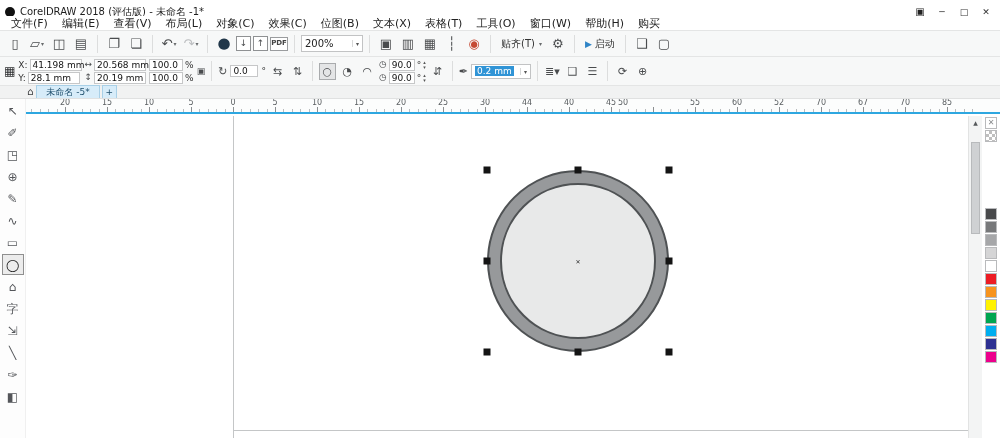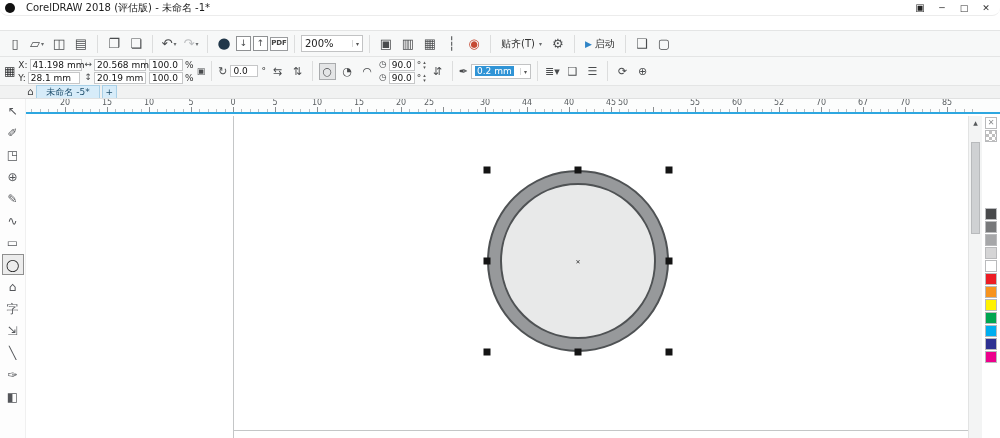--- a/index.html
+++ b/index.html
@@ -2,22 +2,22 @@
 <html><head>
 <meta charset="utf-8">
 <style>
   html,body{margin:0;padding:0;background:#888;}
   .app{position:relative;width:1000px;height:438px;background:#fff;overflow:hidden;
        font-family:"DejaVu Sans","Liberation Sans",sans-serif;font-size:11px;color:#222;
        box-sizing:border-box;}
   .app *{box-sizing:border-box;}
 
   
-  .titlebar{position:absolute;left:0;top:0;width:100%;height:16px;background:#fff;
-            border-bottom:1px solid #ececec;display:flex;align-items:center;gap:11px;padding:0 5px;border-radius:8px;}
+  .titlebar{position:absolute;left:0;top:0;width:100%;height:24px;background:#fff;
+            border-bottom:1px solid #ececec;display:flex;align-items:center;gap:5px;padding:0 5px;border-radius:8px;}
   .logo{width:10px;height:10px;border-radius:50%;background:#111;flex:0 0 auto;}
   .title-text{font-size:10px;color:#1d1d1d;white-space:nowrap;}
   .win-controls{margin-left:auto;display:flex;align-items:center;gap:4px;}
   .win-btn{width:18px;height:13px;display:flex;align-items:center;justify-content:center;
            font-size:9px;color:#333;}
   .win-btn.user{color:#222;font-size:10px;}
 
   
   .menubar{position:absolute;left:0;top:16px;width:100%;height:14px;background:#fff;
            display:flex;align-items:center;padding-left:4px;}
@@ -131,20 +131,35 @@
     <span class="logo"></span>
     <span class="title-text">CorelDRAW 2018 (评估版) - 未命名 -1*</span>
     <div class="win-controls">
       <span class="win-btn user">▣</span>
       <span class="win-btn">─</span>
       <span class="win-btn">□</span>
       <span class="win-btn">✕</span>
     </div>
   </div>
 
+  <div class="menubar">
+      <span class="menu-item">文件(F)</span>
+      <span class="menu-item">编辑(E)</span>
+      <span class="menu-item">查看(V)</span>
+      <span class="menu-item">布局(L)</span>
+      <span class="menu-item">对象(C)</span>
+      <span class="menu-item">效果(C)</span>
+      <span class="menu-item">位图(B)</span>
+      <span class="menu-item">文本(X)</span>
+      <span class="menu-item">表格(T)</span>
+      <span class="menu-item">工具(O)</span>
+      <span class="menu-item">窗口(W)</span>
+      <span class="menu-item">帮助(H)</span>
+      <span class="menu-item">购买</span>
+    </div>
 
   <div class="toolbar">
       <span class="tbtn">▯</span>
       <span class="tbtn">▱<span class="dd">▾</span></span>
       <span class="tbtn">◫</span>
       <span class="tbtn">▤</span>
       <span class="tsep"></span>
       <span class="tbtn">❐</span>
       <span class="tbtn">❏</span>
       <span class="tsep"></span>
@@ -325,21 +340,21 @@
       <div class="tick minor" style="left: 349.8px;"></div>
       <div class="tick minor" style="left: 358.2px;"></div>
       <div class="tick minor" style="left: 366.6px;"></div>
       <div class="tick major" style="left: 375px;"></div>
       <div class="tick-label" style="left: 375px;">20</div>
       <div class="tick minor" style="left: 383.4px;"></div>
       <div class="tick minor" style="left: 391.8px;"></div>
       <div class="tick minor" style="left: 400.2px;"></div>
       <div class="tick minor" style="left: 408.6px;"></div>
       <div class="tick major" style="left: 417px;"></div>
-      <div class="tick-label" style="left: 403px;">25</div>
+      <div class="tick-label" style="left: 417px;">25</div>
       <div class="tick minor" style="left: 425.4px;"></div>
       <div class="tick minor" style="left: 433.8px;"></div>
       <div class="tick minor" style="left: 442.2px;"></div>
       <div class="tick minor" style="left: 450.6px;"></div>
       <div class="tick major" style="left: 459px;"></div>
       <div class="tick-label" style="left: 459px;">30</div>
       <div class="tick minor" style="left: 467.4px;"></div>
       <div class="tick minor" style="left: 475.8px;"></div>
       <div class="tick minor" style="left: 484.2px;"></div>
       <div class="tick minor" style="left: 492.6px;"></div>

